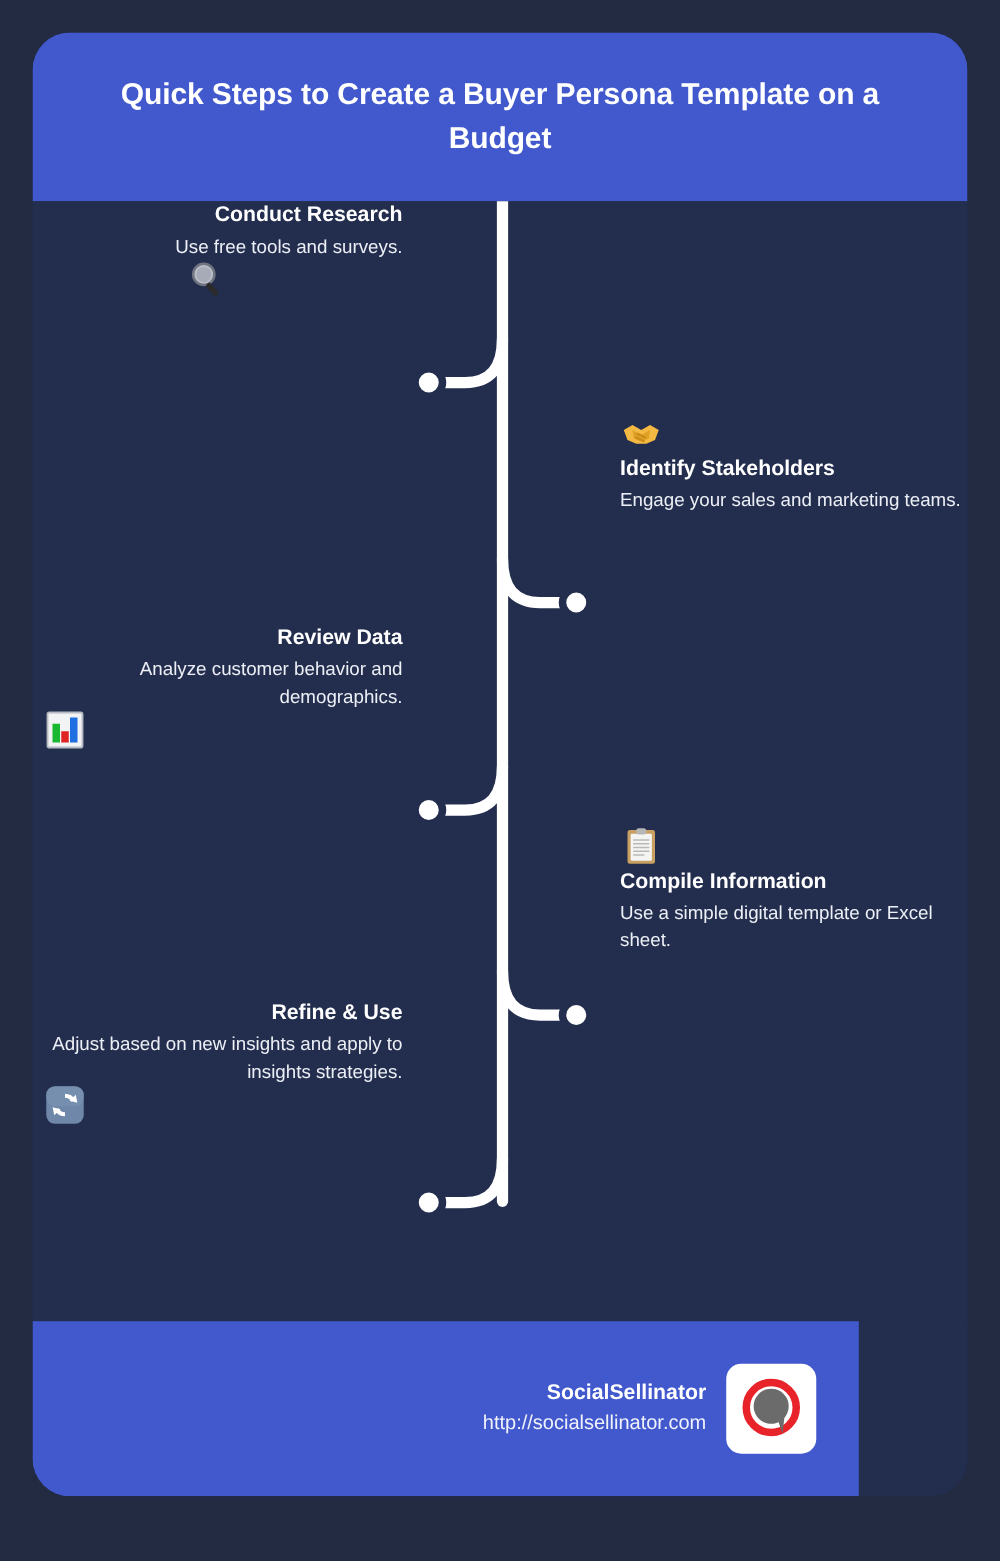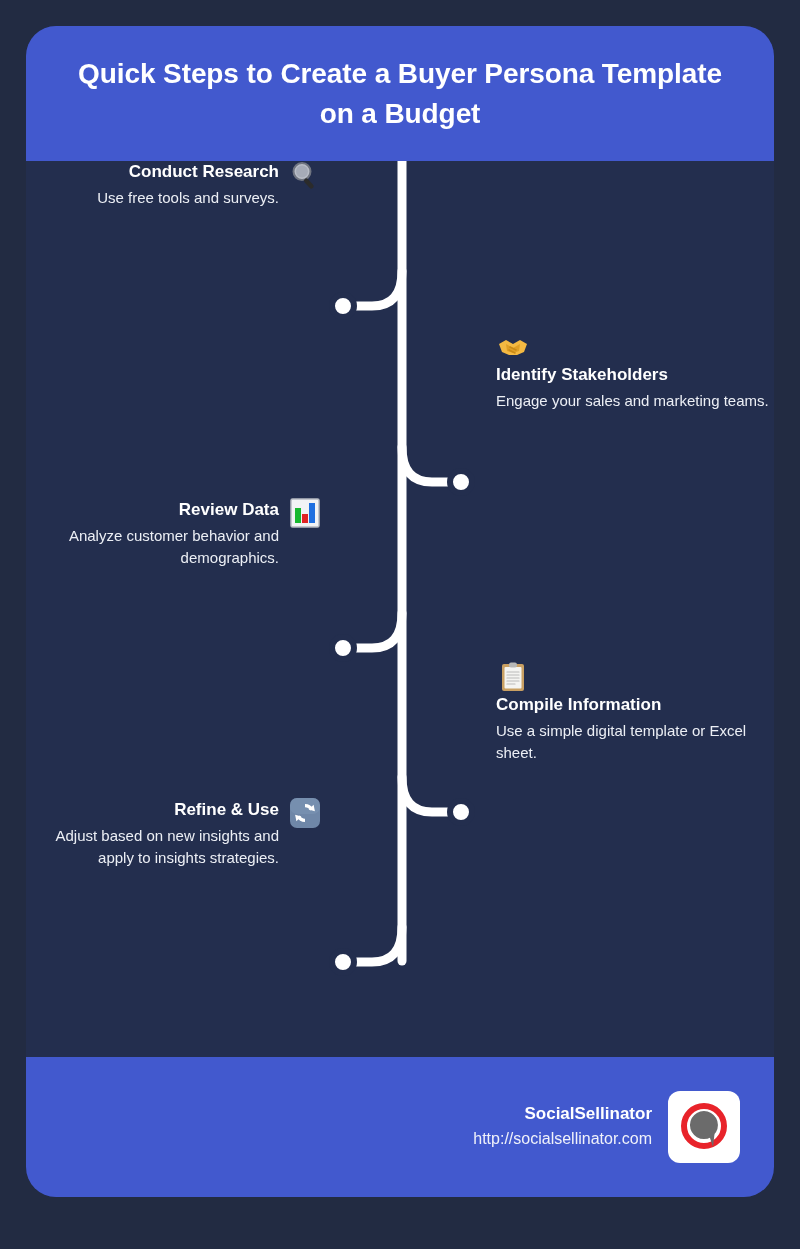--- a/index.html
+++ b/index.html
@@ -31,21 +31,21 @@
     left:0; top:0;
     width:748px; height:135px;
     background:#4259ce;
     display:flex;
     align-items:center;
     justify-content:center;
     padding:0 34px;
   }
   .header-title {
     color:#ffffff;
-    font-size:28px;
+    font-size:24px;
     font-weight:bold;
     line-height:1.42;
     text-align:center;
     letter-spacing:-0.1px;
   }
 
   
   .body {
     position:absolute;
     left:0; top:135px;
@@ -58,21 +58,21 @@
     width:748px; height:896px;
     pointer-events:none;
   }
 
   
   .step {
     position:absolute;
     display:flex;
     align-items:flex-start;
   }
-  .step.left  { flex-direction:row;  text-align:right; }
+  .step.left  { flex-direction:column;  text-align:right; }
   .step.right { flex-direction:column;  text-align:left;  }
 
   .step-text { display:flex; flex-direction:column; }
   .step.left .step-text  { align-items:flex-end; }
   .step.right .step-text { align-items:flex-start; }
 
   .step-heading {
     color:#ffffff;
     font-size:17px;
     font-weight:bold;
@@ -100,21 +100,21 @@
   #step-1 { right:452px; top:  0px; }
   #step-2 { left: 470px; top:172px; }
   #step-3 { right:452px; top:338px; }
   #step-4 { left: 470px; top:502px; }
   #step-5 { right:452px; top:638px; }
 
   
   .footer {
     position:absolute;
     left:0; top:1031px;
-    width:748px; height:140px;
+    width:661px; height:140px;
     background:#4259ce;
     display:flex;
     align-items:center;
     justify-content:flex-end;
     padding-right:34px;
   }
   .footer-text {
     display:flex;
     flex-direction:column;
     align-items:flex-end;

